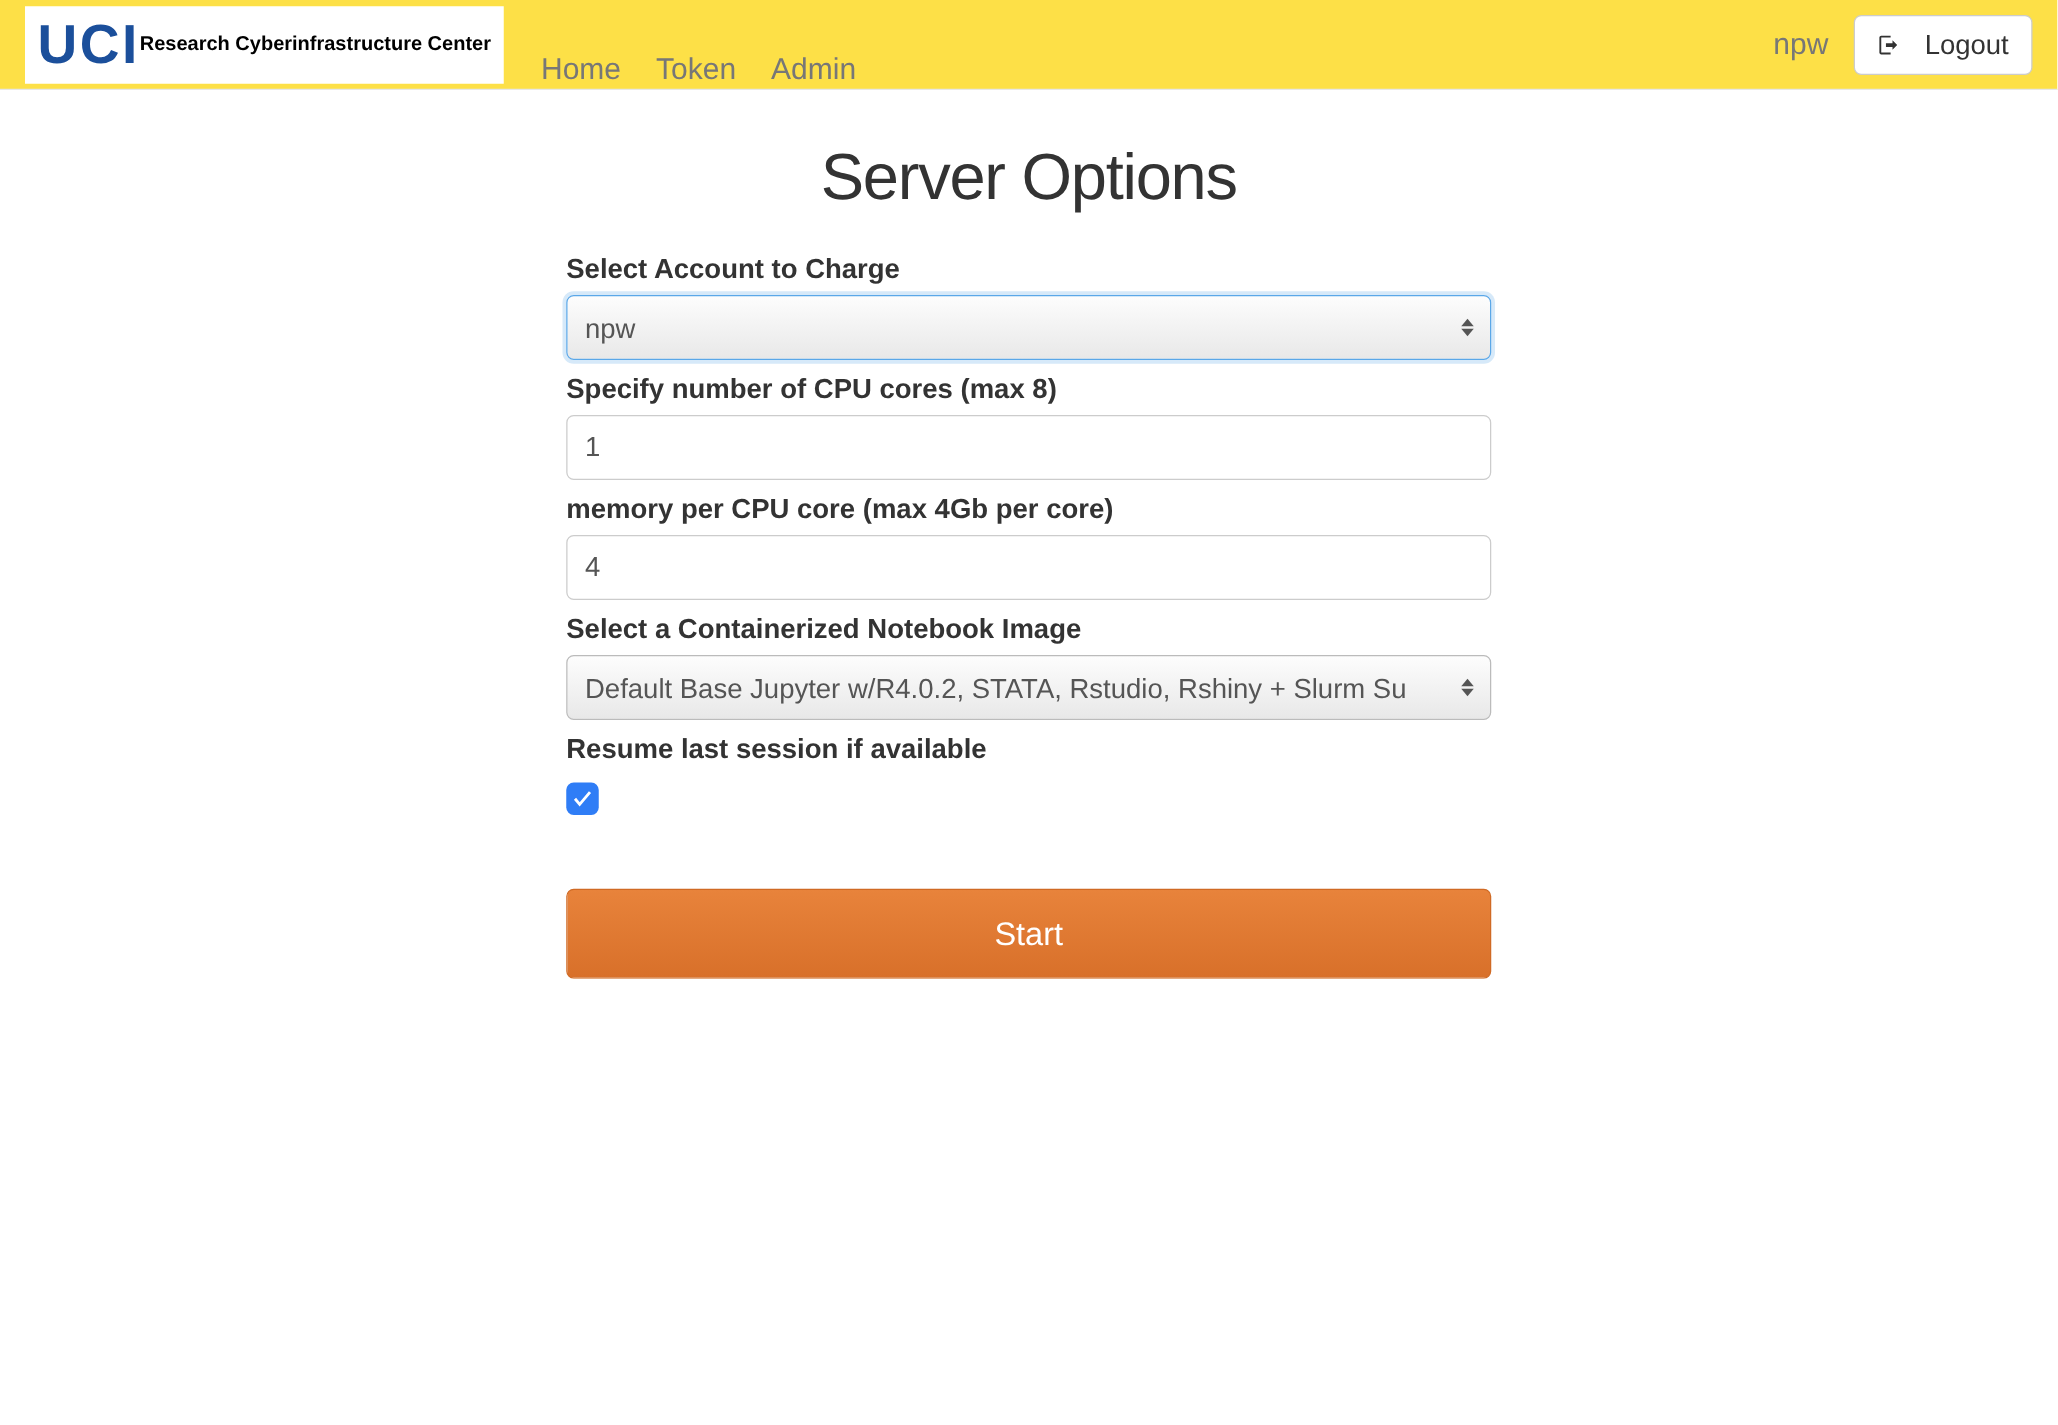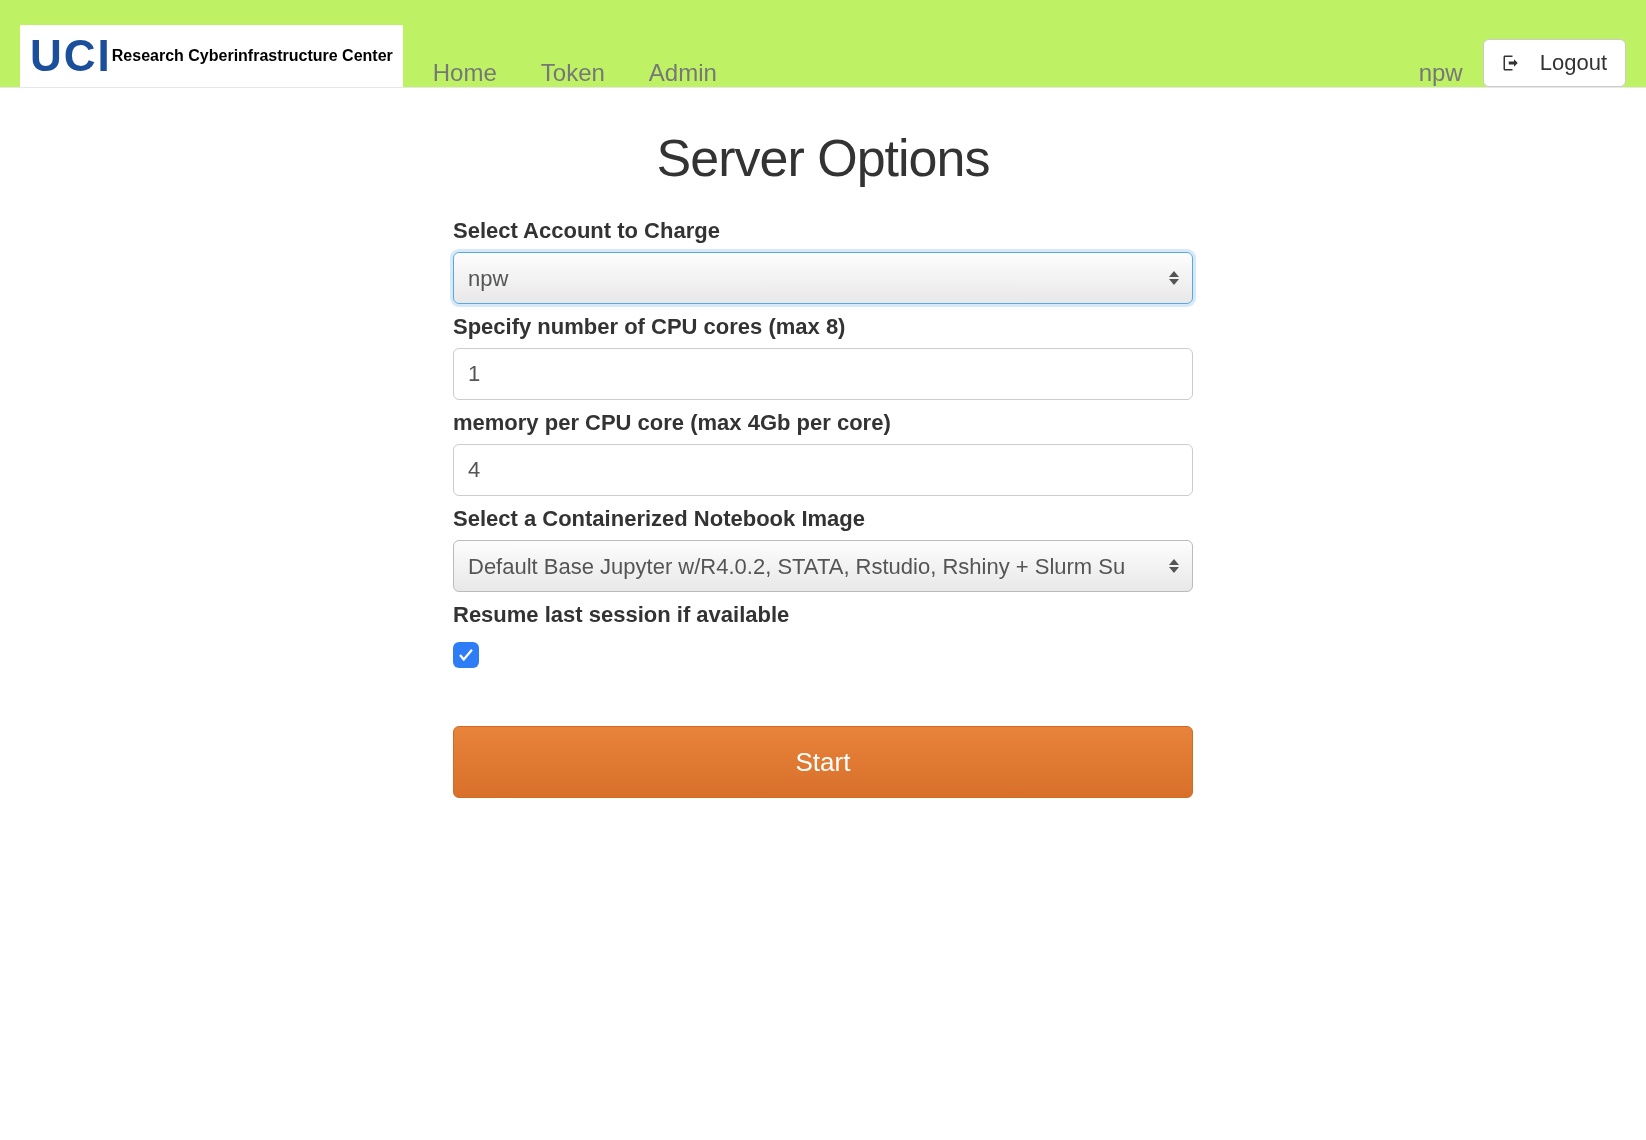--- a/index.html
+++ b/index.html
@@ -3,25 +3,25 @@
 <meta charset="utf-8">
 <style>
 * { box-sizing: border-box; margin: 0; padding: 0; }
 body {
   font-family: -apple-system, BlinkMacSystemFont, "Helvetica Neue", Arial, sans-serif;
   background: #fff;
   color: #333;
 }
 .navbar {
   display: flex;
-  align-items: flex-end;
-  background: #bef264;
+  align-items: center;
+  background: #fde047;
   border-bottom: 1px solid #e7e7e7;
   padding: 0 20px;
-  height: 88px;
+  height: 72px;
 }
 .logo-area {
   display: flex;
   align-items: center;
   background: #fff;
   padding: 4px 10px;
   height: 62px;
 }
 .logo-uci {
   font-family: Arial, sans-serif;
@@ -31,21 +31,21 @@
   letter-spacing: 2px;
 }
 .logo-sub {
   font-size: 16px;
   font-weight: bold;
   color: #000;
 }
 .nav-links {
   display: flex;
   margin-left: 30px;
-  gap: 44px;
+  gap: 28px;
   margin-top: 41px;
 }
 .nav-link {
   color: #777;
   font-size: 24px;
   cursor: pointer;
 }
 .nav-spacer { flex: 1; }
 .nav-user {
   color: #777;

